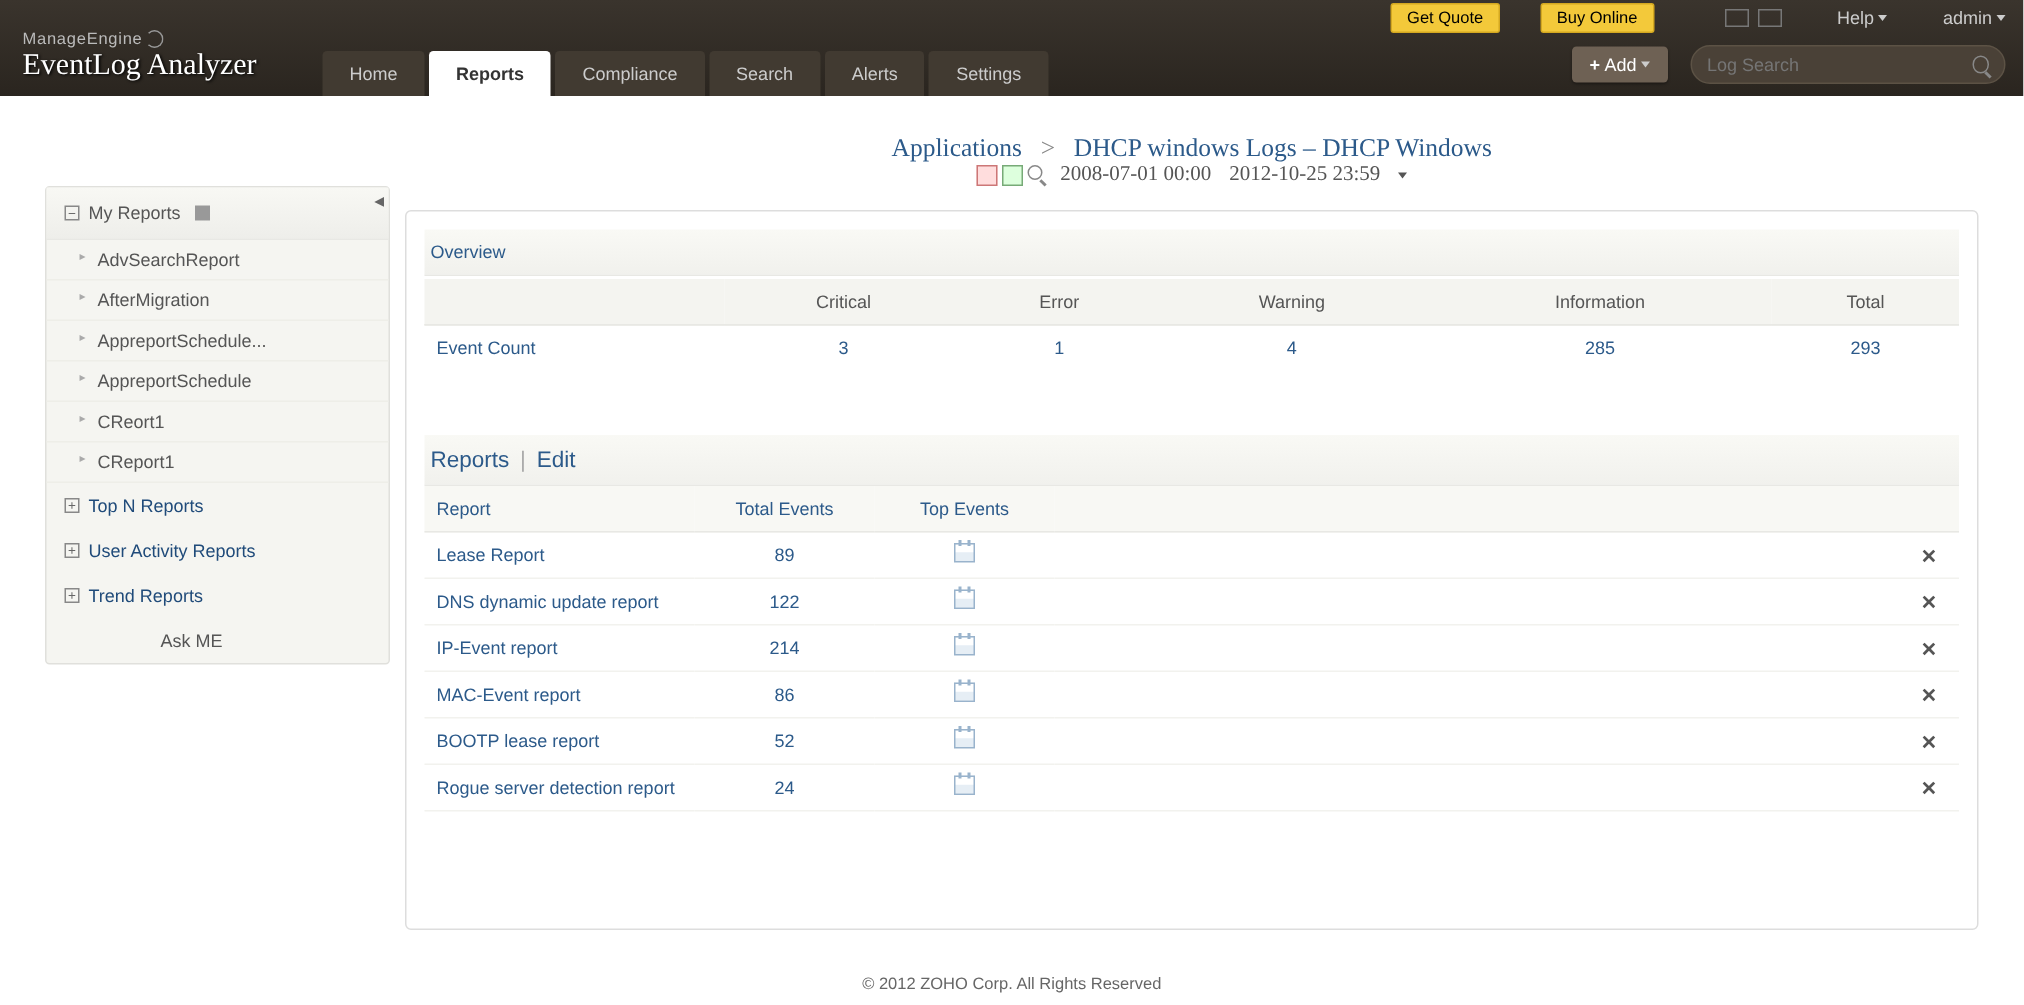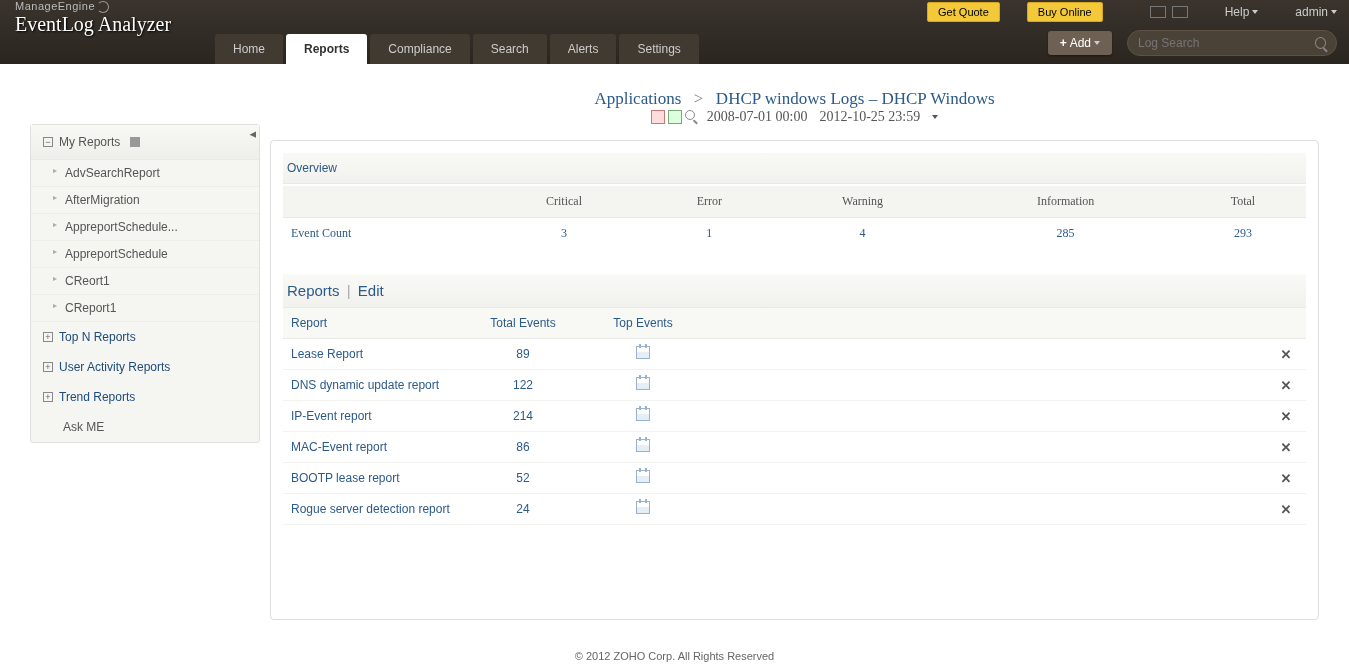--- a/index.html
+++ b/index.html
@@ -7,21 +7,21 @@
   
   
   .top-header { background: linear-gradient(#3a342d, #2a251f); height: 64px; position: relative; }
   .top-right-bar { position: absolute; right: 0; top: 0; display: flex; align-items: center; gap: 27px; padding: 2px 12px; }
   .yellow-btn { background: #F3C93A; color: #000; padding: 3px 10px; font-size: 11px; cursor: pointer; border: 1px solid #d4a820; border-radius: 2px; }
   .top-right-icons { display: flex; gap: 6px; color: #aaa; margin-left: 20px; }
   .top-right-icons span { border: 1px solid #777; width: 16px; height: 12px; display: inline-block; }
   .top-link { color: #ccc; font-size: 12px; cursor: pointer; display: flex; align-items: center; gap: 3px; margin-left: 10px; }
   .caret-down { width: 0; height: 0; border-left: 3px solid transparent; border-right: 3px solid transparent; border-top: 4px solid #ccc; display: inline-block; }
   
-  .logo-area { position: absolute; left: 15px; top: 0; color: #ccc; }
+  .logo-area { position: absolute; left: 15px; top: 20px; color: #ccc; }
   .logo-me { font-size: 11px; color: #bbb; letter-spacing: 0.5px; }
   .logo-swirl { display: inline-block; width: 12px; height: 12px; border: 1px solid #999; border-left-color: transparent; border-radius: 50%; vertical-align: middle; margin-left: 2px; }
   .logo-main { font-size: 20px; color: #fff; font-family: Georgia, serif; text-shadow: 1px 1px 2px #000; }
   
   .nav-tabs { position: absolute; left: 215px; bottom: 0; display: flex; gap: 3px; }
   .nav-tab { padding: 8px 18px; color: #ccc; background: #413a31; font-size: 12px; cursor: pointer; border-top-left-radius: 3px; border-top-right-radius: 3px; }
   .nav-tab.active { background: #fff; color: #333; font-weight: bold; }
   
   .header-right-tools { position: absolute; right: 12px; bottom: 8px; display: flex; align-items: center; gap: 15px; }
   .add-btn { background: #6e6154; color: #fff; padding: 5px 12px; border-radius: 3px; font-size: 12px; cursor: pointer; display: flex; align-items: center; gap: 3px; box-shadow: 0 1px 2px rgba(0,0,0,0.4); }
@@ -36,38 +36,38 @@
   
   .sidebar { width: 260px; padding: 60px 0 0 30px; position: relative; }
   .sidebar-panel { background: #f5f5f1; border: 1px solid #e0e0dc; border-radius: 3px; }
   .sidebar-collapse { position: absolute; right: 4px; top: 62px; font-size: 13px; color: #666; cursor: pointer; }
   .sb-section-header { padding: 10px 12px; color: #555; font-size: 12px; display: flex; align-items: center; gap: 6px; cursor: pointer; background: linear-gradient(#f8f8f4,#eeeeea); border-bottom: 1px solid #e8e8e4; }
   .sb-tree-icon { display: inline-block; width: 10px; height: 10px; border: 1px solid #888; position: relative; font-size: 9px; line-height: 9px; text-align: center; color: #666; }
   .sb-plus-icon { width: 10px; height: 10px; background: #999; display: inline-block; position: relative; margin-left: 4px; }
   .sb-sub-item { padding: 6px 12px 6px 34px; color: #555; font-size: 12px; cursor: pointer; position: relative; border-bottom: 1px solid #eeeee8; }
   .sb-sub-item::before { content: '▸'; position: absolute; left: 22px; color: #aaa; font-size: 8px; }
   .sb-top-item { padding: 8px 12px; color: #204b7a; font-size: 12px; cursor: pointer; display: flex; align-items: center; gap: 6px; }
-  .sb-ask { padding: 8px 12px 8px 32px; color: #555; font-size: 12px; cursor: pointer; }
+  .sb-ask { padding: 8px 12px 8px 32px; color: #555; font-size: 12px; cursor: pointer; margin-left: 44px; }
   
   
   .content { flex: 1; padding: 15px 30px 15px 10px; }
   .breadcrumb-row { display: flex; justify-content: space-between; align-items: center; padding: 10px 0 15px 0; flex-direction: column; }
   .breadcrumb { font-size: 17px; color: #2c5a8a; font-family: Georgia, serif; }
   .breadcrumb a { color: #2c5a8a; text-decoration: none; }
   .breadcrumb .sep { color: #888; margin: 0 4px; }
   .date-controls { display: flex; align-items: center; gap: 12px; color: #555; font-size: 14px; font-family: Georgia, serif; }
   .mini-icons { display: flex; gap: 3px; }
   .mini-icons span { width: 14px; height: 14px; display: inline-block; cursor: pointer; }
   .mag-icon { border: 1.5px solid #888; border-radius: 50%; width: 10px !important; height: 10px !important; position: relative; }
   .mag-icon::after { content: ''; position: absolute; width: 5px; height: 1.5px; background: #888; bottom: -3px; right: -4px; transform: rotate(45deg); }
   
   .content-panel { border: 1px solid #ddd; border-radius: 4px; padding: 12px; min-height: 480px; }
   .panel-section-title { color: #2c5a8a; font-size: 12px; padding: 8px 4px; border-bottom: 1px solid #e8e8e4; background: linear-gradient(#f9f9f5,#f1f1ed); margin-bottom: 2px; }
   
-  .overview-table { width: 100%; border-collapse: collapse; margin-bottom: 25px; font-family: Liberation Serif, serif; }
+  .overview-table { width: 100%; border-collapse: collapse; margin-bottom: 43px; }
   .overview-table th { text-align: center; padding: 8px; font-weight: normal; color: #555; font-size: 12px; background: #f4f4f0; border-bottom: 1px solid #e8e8e4; }
   .overview-table th:first-child { text-align: left; width: 200px; }
   .overview-table td { padding: 8px; text-align: center; color: #2c5a8a; font-size: 12px; }
   .overview-table td:first-child { text-align: left; color: #2c5a8a; }
   
   .reports-header-row { padding: 8px 4px; background: linear-gradient(#f9f9f5,#f1f1ed); border-bottom: 1px solid #e8e8e4; font-size: 15px; }
   .reports-header-row a { color: #2c5a8a; text-decoration: none; }
   .rh-sep { color: #aaa; margin: 0 3px; }
   
   .reports-table { width: 100%; border-collapse: collapse; }

